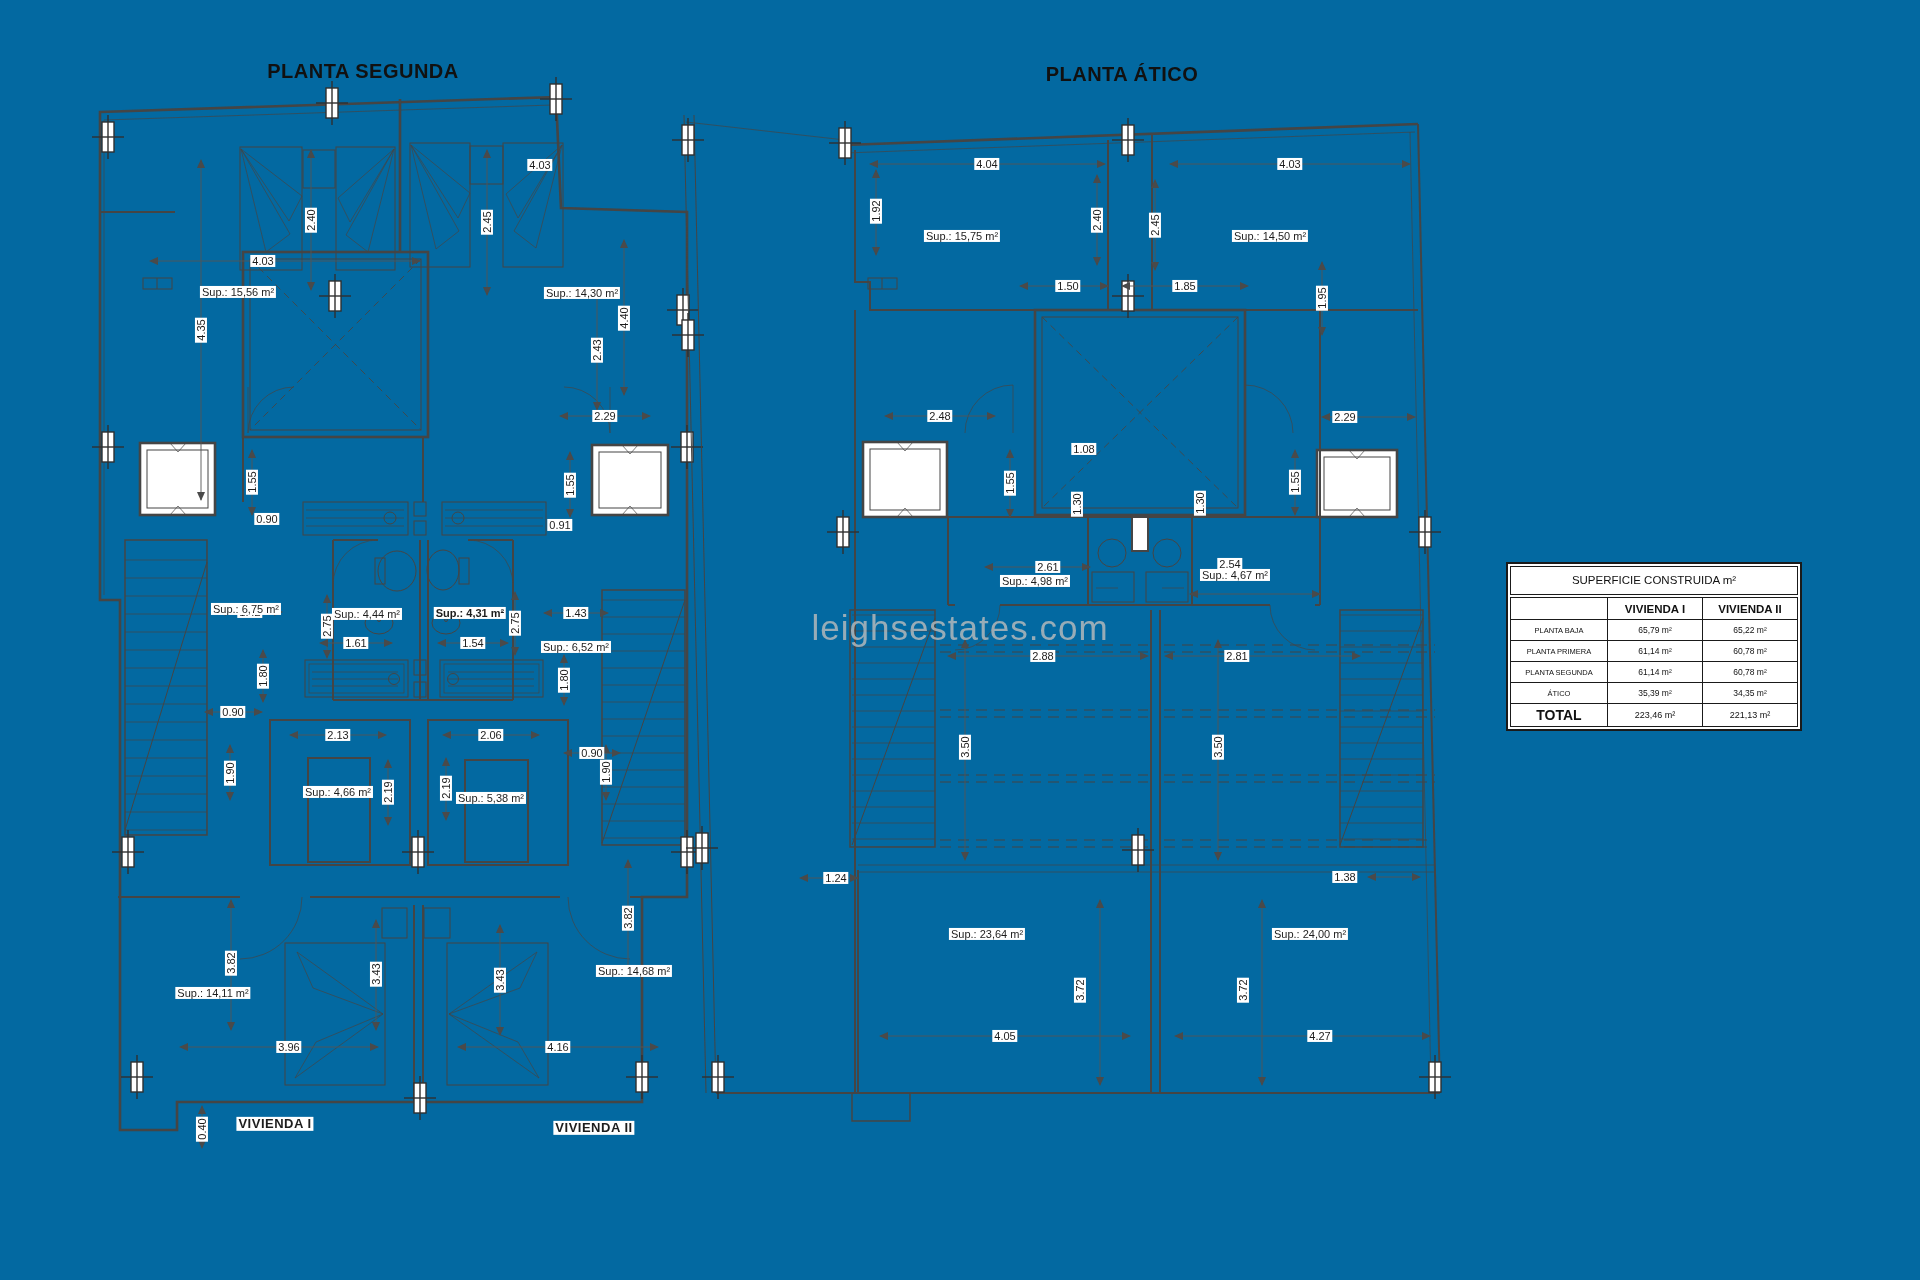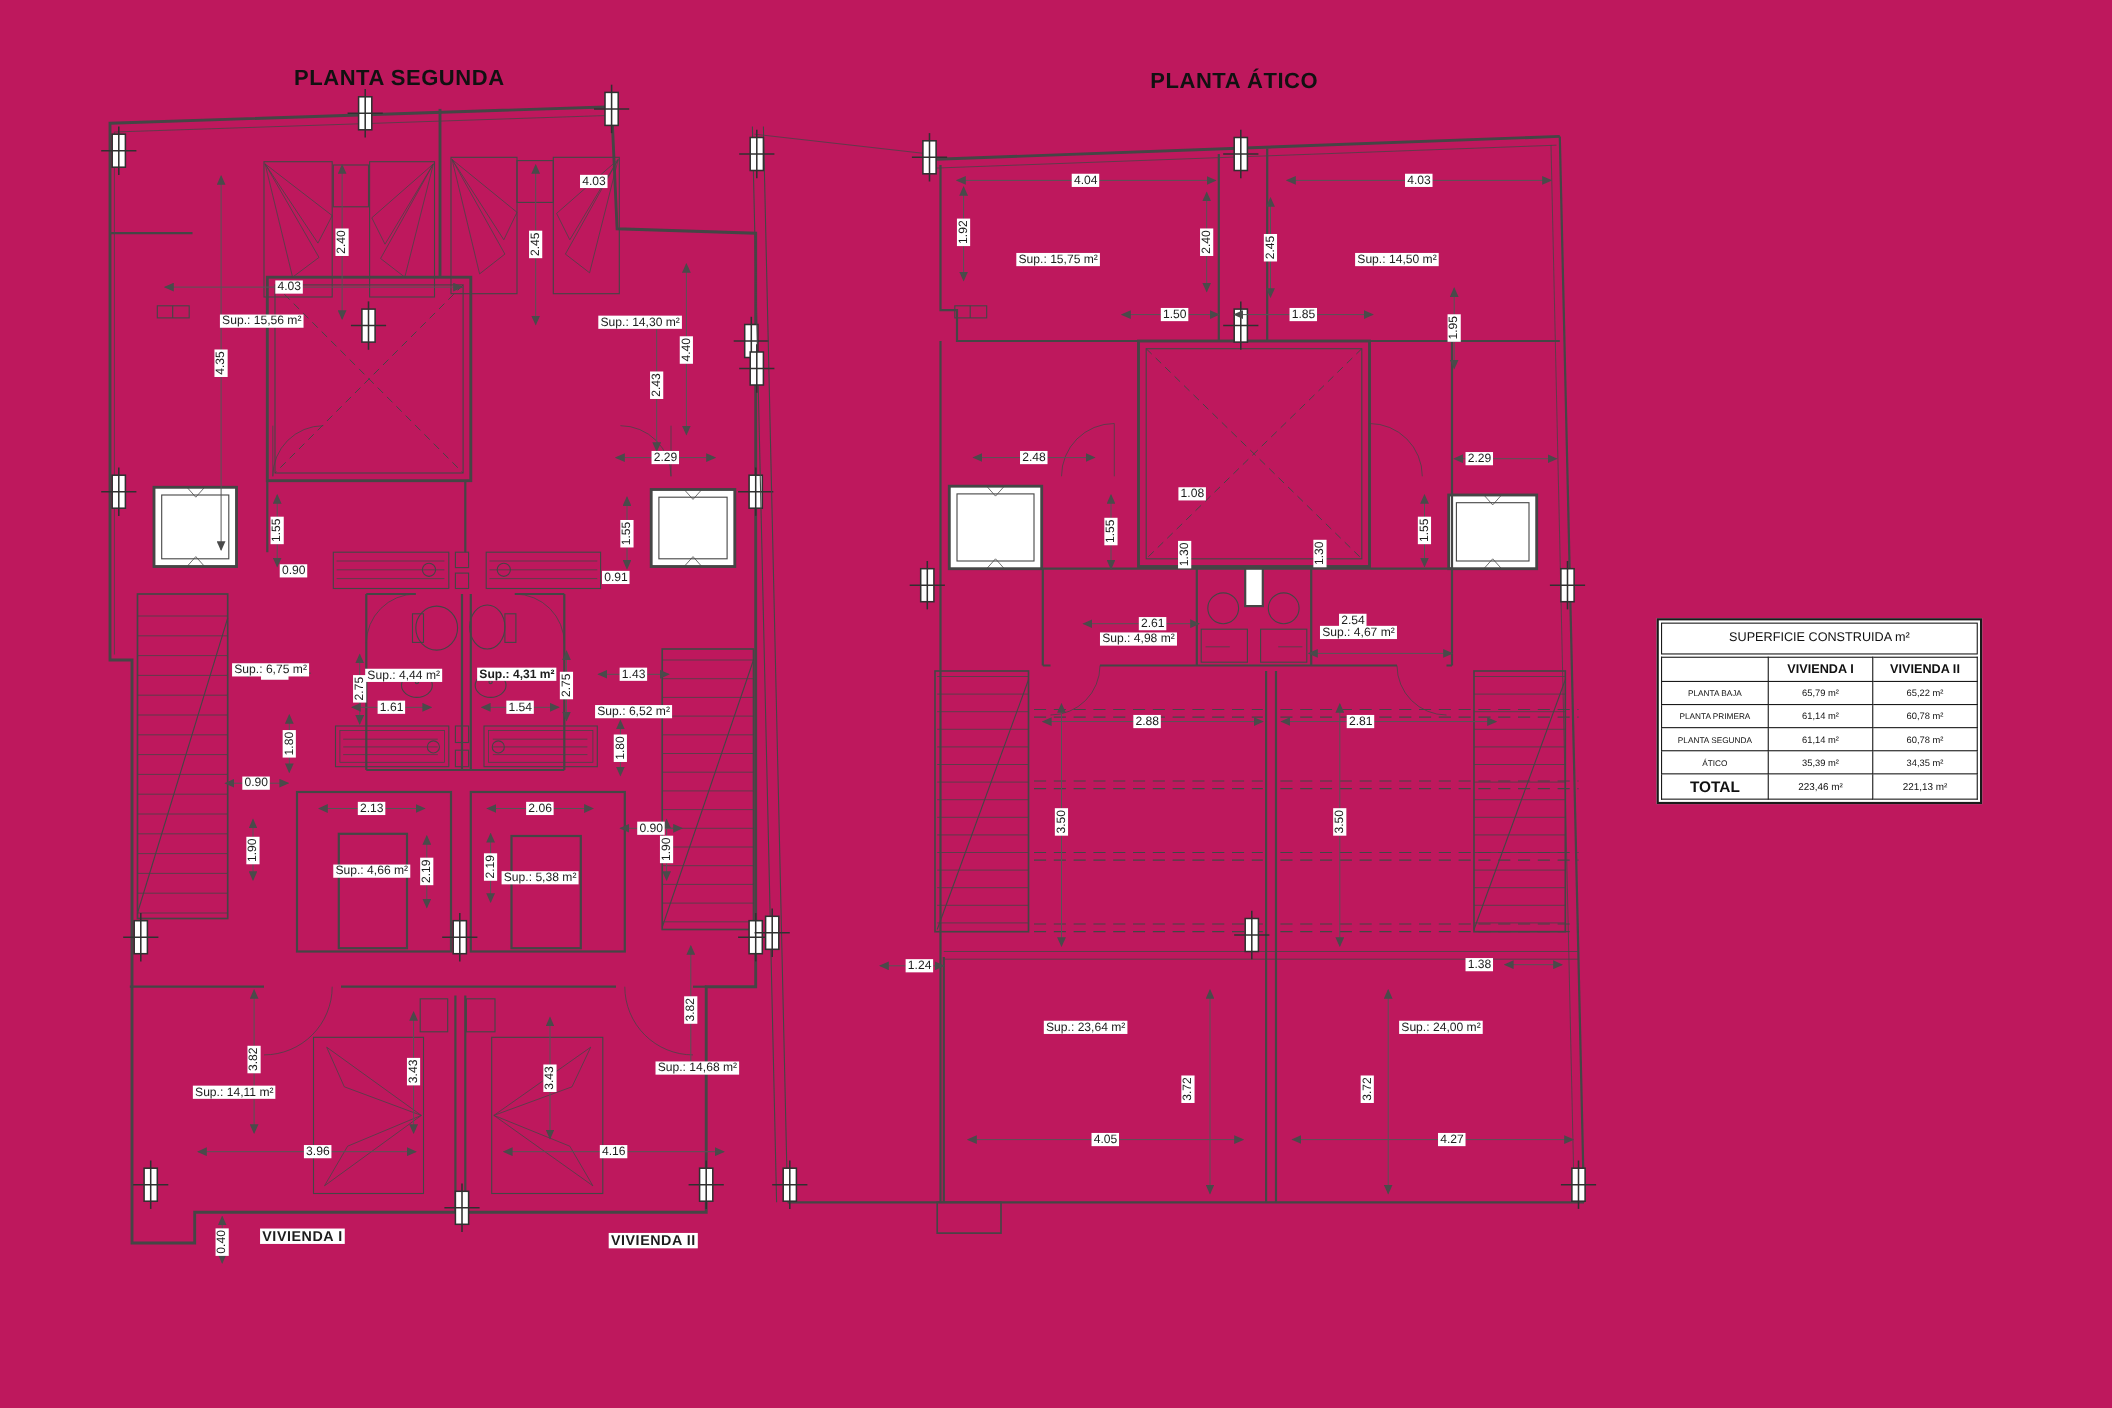--- a/index.html
+++ b/index.html
@@ -1,16 +1,16 @@
 <!DOCTYPE html>
 <html style="--ink: #454545; --wm: #bdbdbd;"><head>
 <meta charset="utf-8">
 <style>
   html,body{margin:0;padding:0;background:#fff;}
-  #canvas{position:relative;width:1920px;height:1280px;background:#be185d;overflow:hidden;
+  #canvas{position:relative;width:1920px;height:1280px;background:#0369a1;overflow:hidden;
           font-family:"Liberation Sans",sans-serif;}
   svg{position:absolute;left:0;top:0;stroke:var(--ink,#454545);fill:none;stroke-width:1;}
   .w15{stroke-width:1.5}.w2{stroke-width:2}.w25{stroke-width:2.6}
   .thin{stroke-width:0.7}.fw{fill:#fff}
   .dash{stroke-dasharray:7 5;stroke-width:0.9}
   .dash2{stroke-dasharray:11 7;stroke-width:1.1}
   .dimline{stroke:#555;stroke-width:0.9;marker-start:url(#ar);marker-end:url(#ar)}
   #labels{position:absolute;left:0;top:0;width:100%;height:100%;}
   .dim{position:absolute;transform:translate(-50%,-50%);font-size:11px;color:#1d1d1d;
        white-space:nowrap;background:#fff;padding:0 2px;line-height:1.1;}
@@ -365,20 +365,21 @@
       <span class="dim" style="left: 836px; top: 878px;">1.24</span>
       <span class="dim" style="left: 1345px; top: 877px;">1.38</span>
       <span class="dim" style="left: 987px; top: 934px;">Sup.: 23,64 m²</span>
       <span class="dim" style="left: 1310px; top: 934px;">Sup.: 24,00 m²</span>
       <span class="dim rot" style="left: 1080px; top: 990px;">3.72</span>
       <span class="dim rot" style="left: 1243px; top: 990px;">3.72</span>
       <span class="dim" style="left: 1005px; top: 1036px;">4.05</span>
       <span class="dim" style="left: 1320px; top: 1036px;">4.27</span>
     </div>
 
+<div id="watermark" style="left:960px;top:628px">leighsestates.com</div>
 
 <div id="table-wrap">
   <div class="t-title">SUPERFICIE CONSTRUIDA m²</div>
   <table>
     <tbody>
           <tr>
       <th style="width:96px"></th>
       <th>VIVIENDA I</th>
       <th>VIVIENDA II</th>
     </tr>

